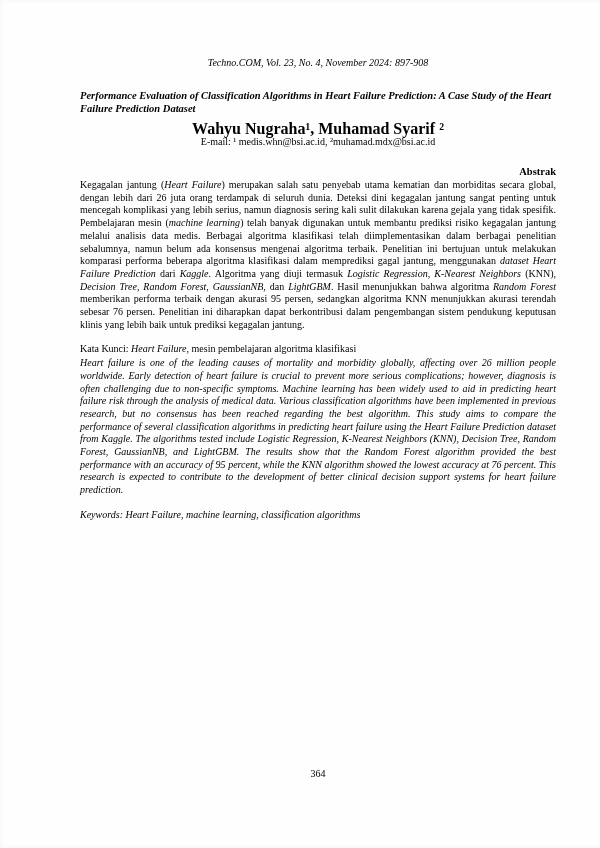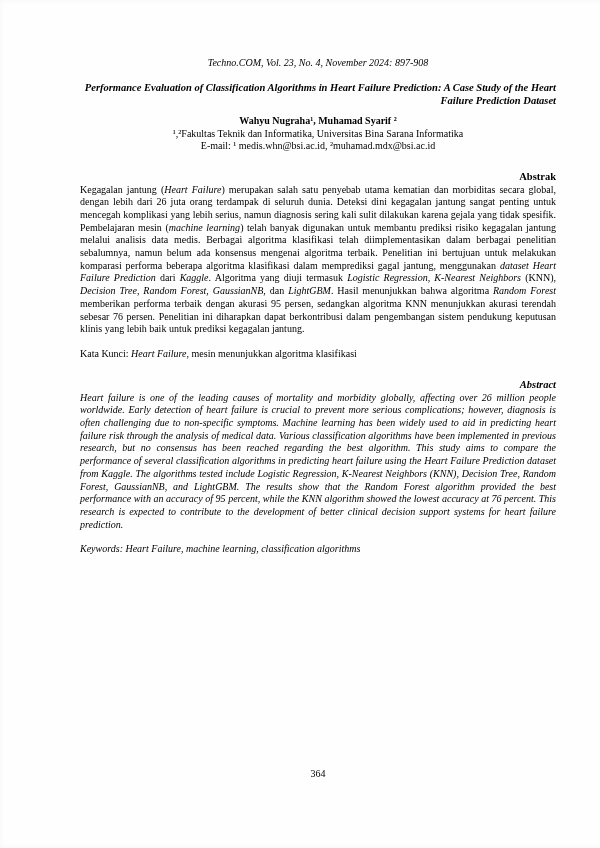--- a/index.html
+++ b/index.html
@@ -33,31 +33,31 @@
     line-height: 12px;
   }
   .paper-title {
     margin-top: 28px;
     text-align: center;
     font-size: 17px;
     line-height: 22px;
     font-weight: normal;
   }
   .paper-subtitle {
-    margin-top: 12px;
-    text-align: right;
+    margin-top: 20px;
+    text-align: left;
     font-size: 10.5px;
     line-height: 13px;
     font-weight: bold;
     font-style: italic;
   }
   .authors {
     margin-top: 8px;
     text-align: center;
-    font-size: 10px;
+    font-size: 16px;
     line-height: 12.5px;
     font-weight: bold;
   }
   .affiliation, .email {
     text-align: center;
     font-size: 10px;
     line-height: 12.5px;
   }
   .section-heading {
     margin-top: 17px;
@@ -96,31 +96,29 @@
 <div class="page">
   <div class="content">
 
     <div class="journal-header">Techno.COM, Vol. 23, No. 4, November 2024: 897-908</div>
 
 
     <div class="paper-subtitle">Performance Evaluation of Classification Algorithms in Heart Failure Prediction: A Case Study of the Heart Failure Prediction Dataset</div>
 
     <div class="authors">Wahyu Nugraha¹, Muhamad Syarif ²</div>
 
-    <div class="affiliation">¹,²Fakultas Teknik dan Informatika, Universitas Bina Sarana Informatika</div>
 
     <div class="email">E-mail: ¹ medis.whn@bsi.ac.id, ²muhamad.mdx@bsi.ac.id</div>
 
     <div class="section-heading">Abstrak</div>
 
     <div class="abstract-body"><span>Kegagalan jantung (</span><span style="font-style: italic;">Heart Failure</span><span>) merupakan salah satu penyebab utama kematian dan morbiditas secara global, dengan lebih dari 26 juta orang terdampak di seluruh dunia. Deteksi dini kegagalan jantung sangat penting untuk mencegah komplikasi yang lebih serius, namun diagnosis sering kali sulit dilakukan karena gejala yang tidak spesifik. Pembelajaran mesin (</span><span style="font-style: italic;">machine learning</span><span>) telah banyak digunakan untuk membantu prediksi risiko kegagalan jantung melalui analisis data medis. Berbagai algoritma klasifikasi telah diimplementasikan dalam berbagai penelitian sebalumnya, namun belum ada konsensus mengenai algoritma terbaik. Penelitian ini bertujuan untuk melakukan komparasi performa beberapa algoritma klasifikasi dalam memprediksi gagal jantung, menggunakan </span><span style="font-style: italic;">dataset Heart Failure Prediction</span><span> dari </span><span style="font-style: italic;">Kaggle</span><span>. Algoritma yang diuji termasuk </span><span style="font-style: italic;">Logistic Regression</span><span>, </span><span style="font-style: italic;">K-Nearest Neighbors</span><span> (KNN), </span><span style="font-style: italic;">Decision Tree</span><span>, </span><span style="font-style: italic;">Random Forest</span><span>, </span><span style="font-style: italic;">GaussianNB</span><span>, dan </span><span style="font-style: italic;">LightGBM</span><span>. Hasil menunjukkan bahwa algoritma </span><span style="font-style: italic;">Random Forest</span><span> memberikan performa terbaik dengan akurasi 95 persen, sedangkan algoritma KNN menunjukkan akurasi terendah sebesar 76 persen. Penelitian ini diharapkan dapat berkontribusi dalam pengembangan sistem pendukung keputusan klinis yang lebih baik untuk prediksi kegagalan jantung.</span></div>
 
-    <div class="keywords-line"><span>Kata Kunci: </span><span style="font-style: italic;">Heart Failure</span><span>, mesin menunjukkan algoritma klasifikasi</span></div>
+    <div class="keywords-line"><span>Kata Kunci: </span><span style="font-style: italic;">Heart Failure</span><span>, mesin pembelajaran algoritma klasifikasi</span></div>
 
-    <div class="section-heading italic">Abstract</div>
 
     <div class="abstract-body italic">Heart failure is one of the leading causes of mortality and morbidity globally, affecting over 26 million people worldwide. Early detection of heart failure is crucial to prevent more serious complications; however, diagnosis is often challenging due to non-specific symptoms. Machine learning has been widely used to aid in predicting heart failure risk through the analysis of medical data. Various classification algorithms have been implemented in previous research, but no consensus has been reached regarding the best algorithm. This study aims to compare the performance of several classification algorithms in predicting heart failure using the Heart Failure Prediction dataset from Kaggle. The algorithms tested include Logistic Regression, K-Nearest Neighbors (KNN), Decision Tree, Random Forest, GaussianNB, and LightGBM. The results show that the Random Forest algorithm provided the best performance with an accuracy of 95 percent, while the KNN algorithm showed the lowest accuracy at 76 percent. This research is expected to contribute to the development of better clinical decision support systems for heart failure prediction.</div>
 
     <div class="keywords-line italic">Keywords: Heart Failure, machine learning, classification algorithms</div>
 
   </div>
 
   <div class="page-number">364</div>
 </div>
 

